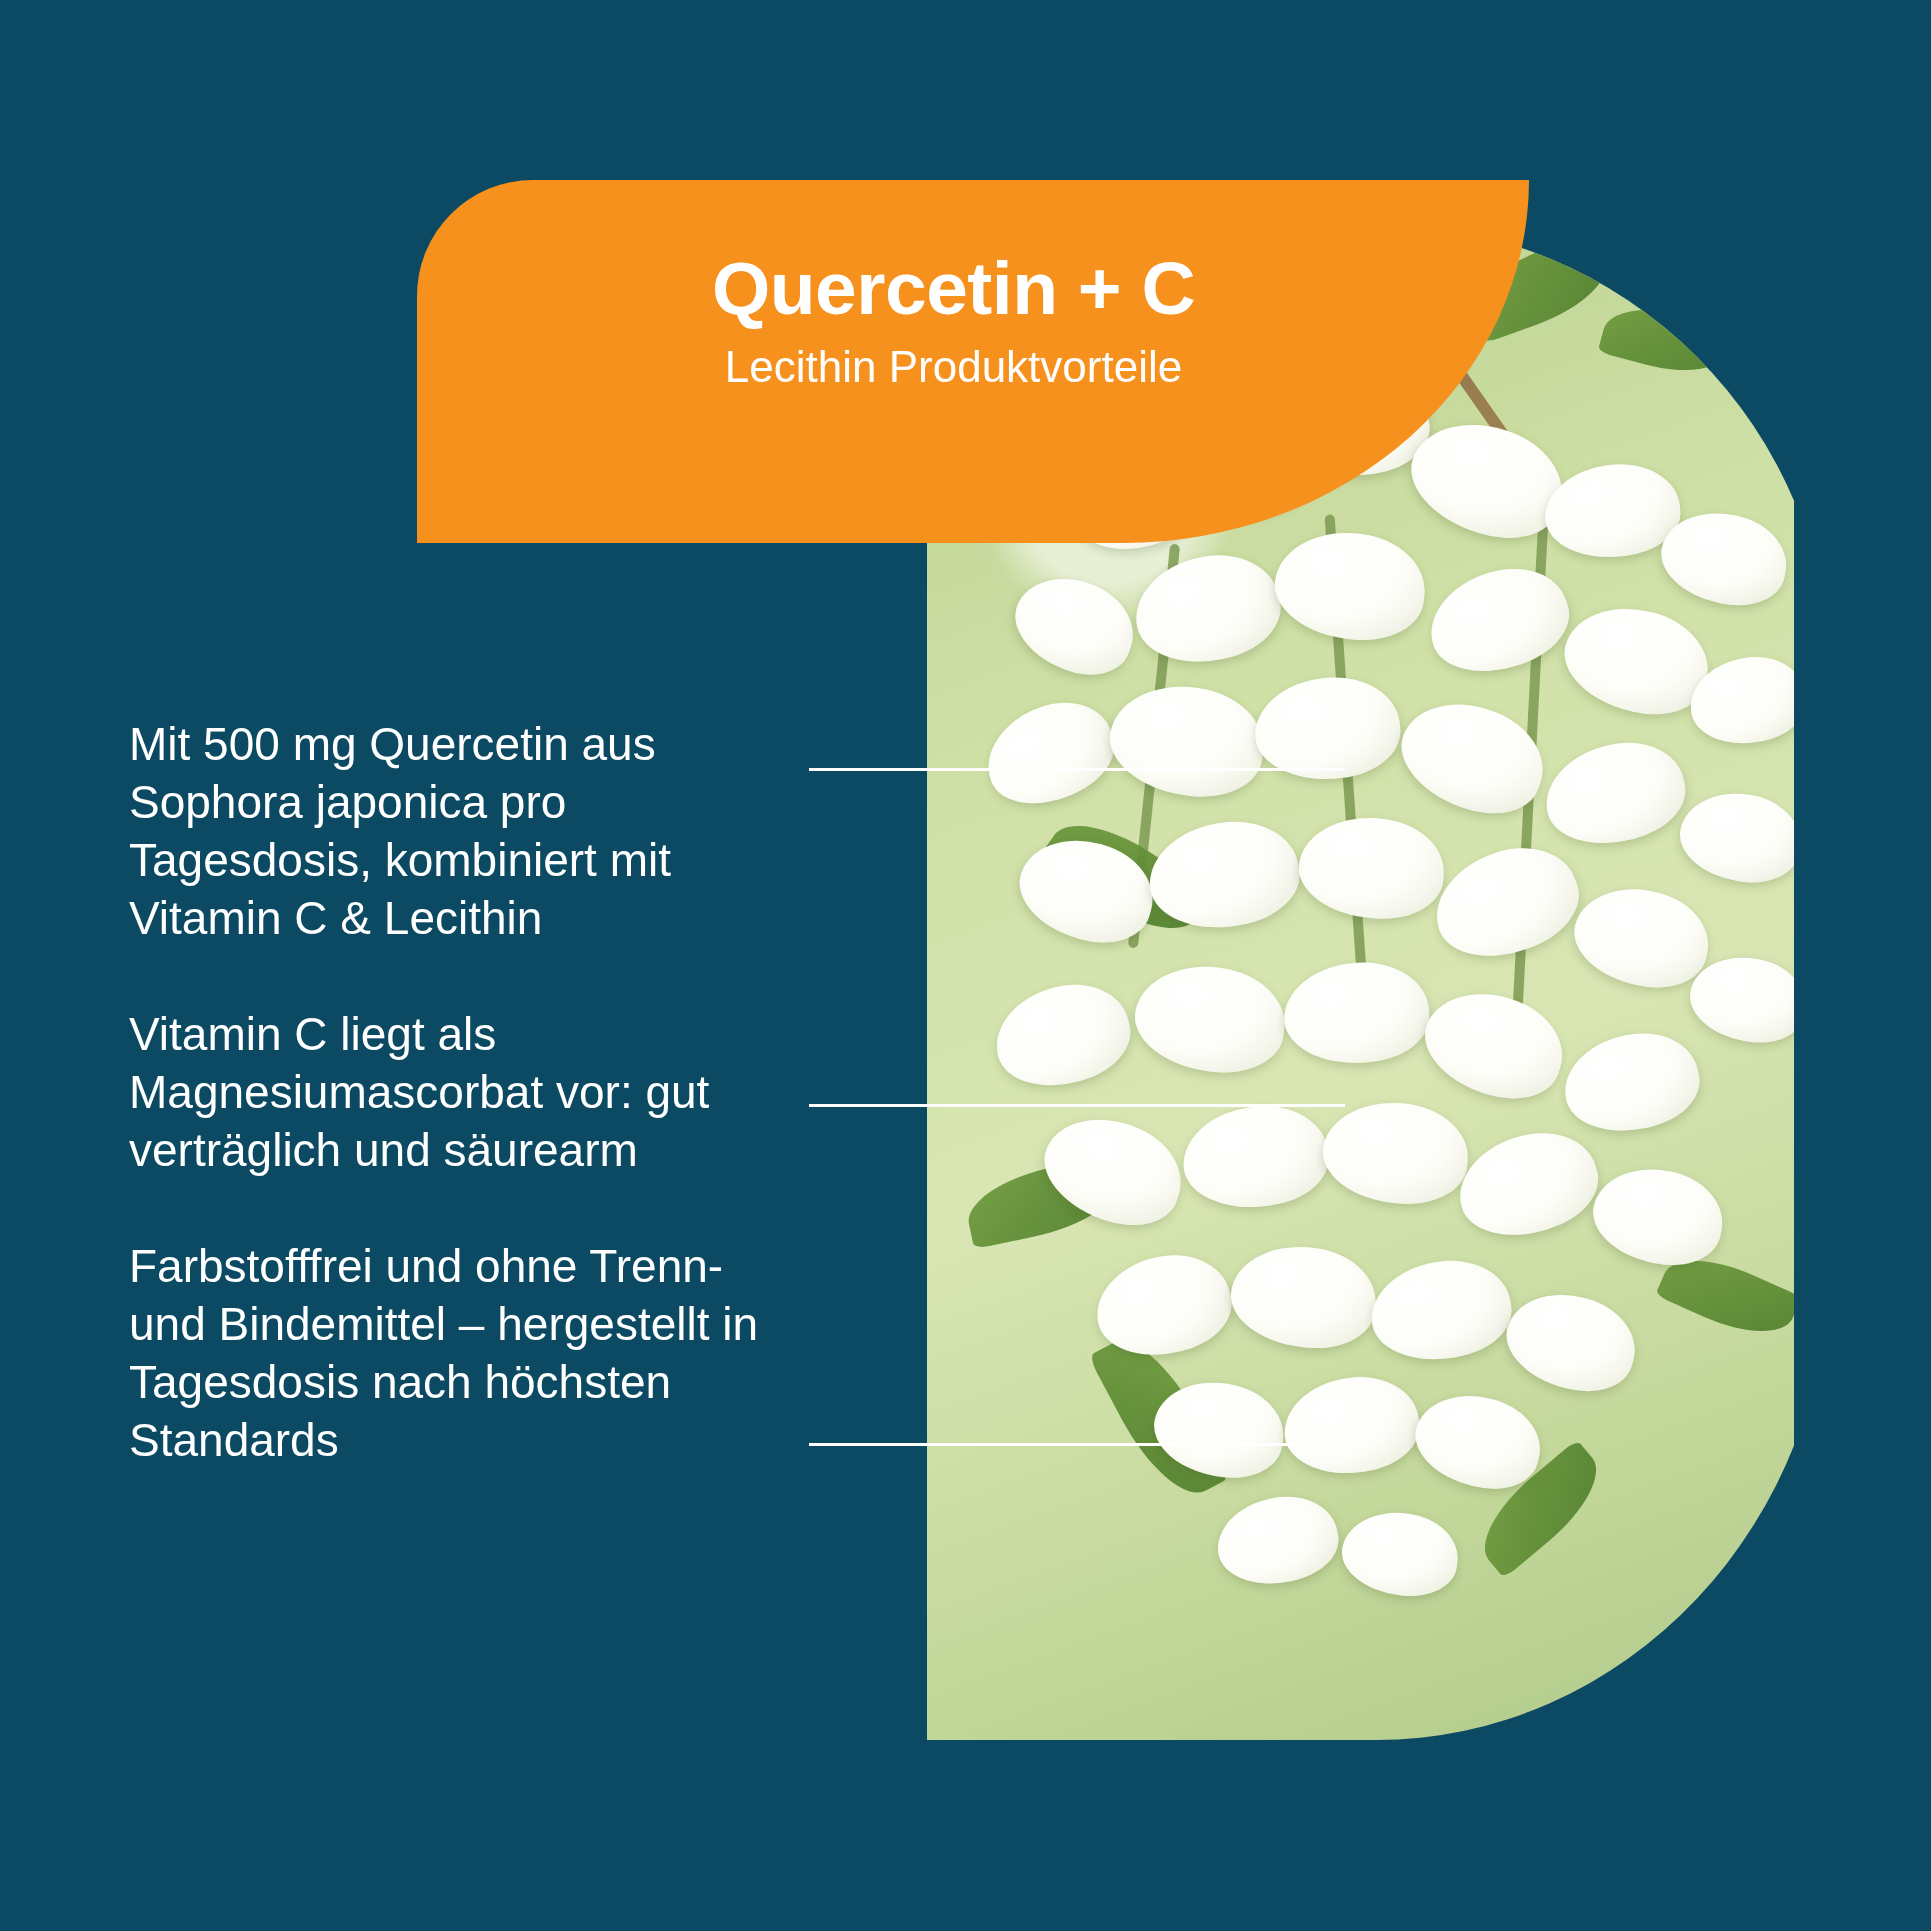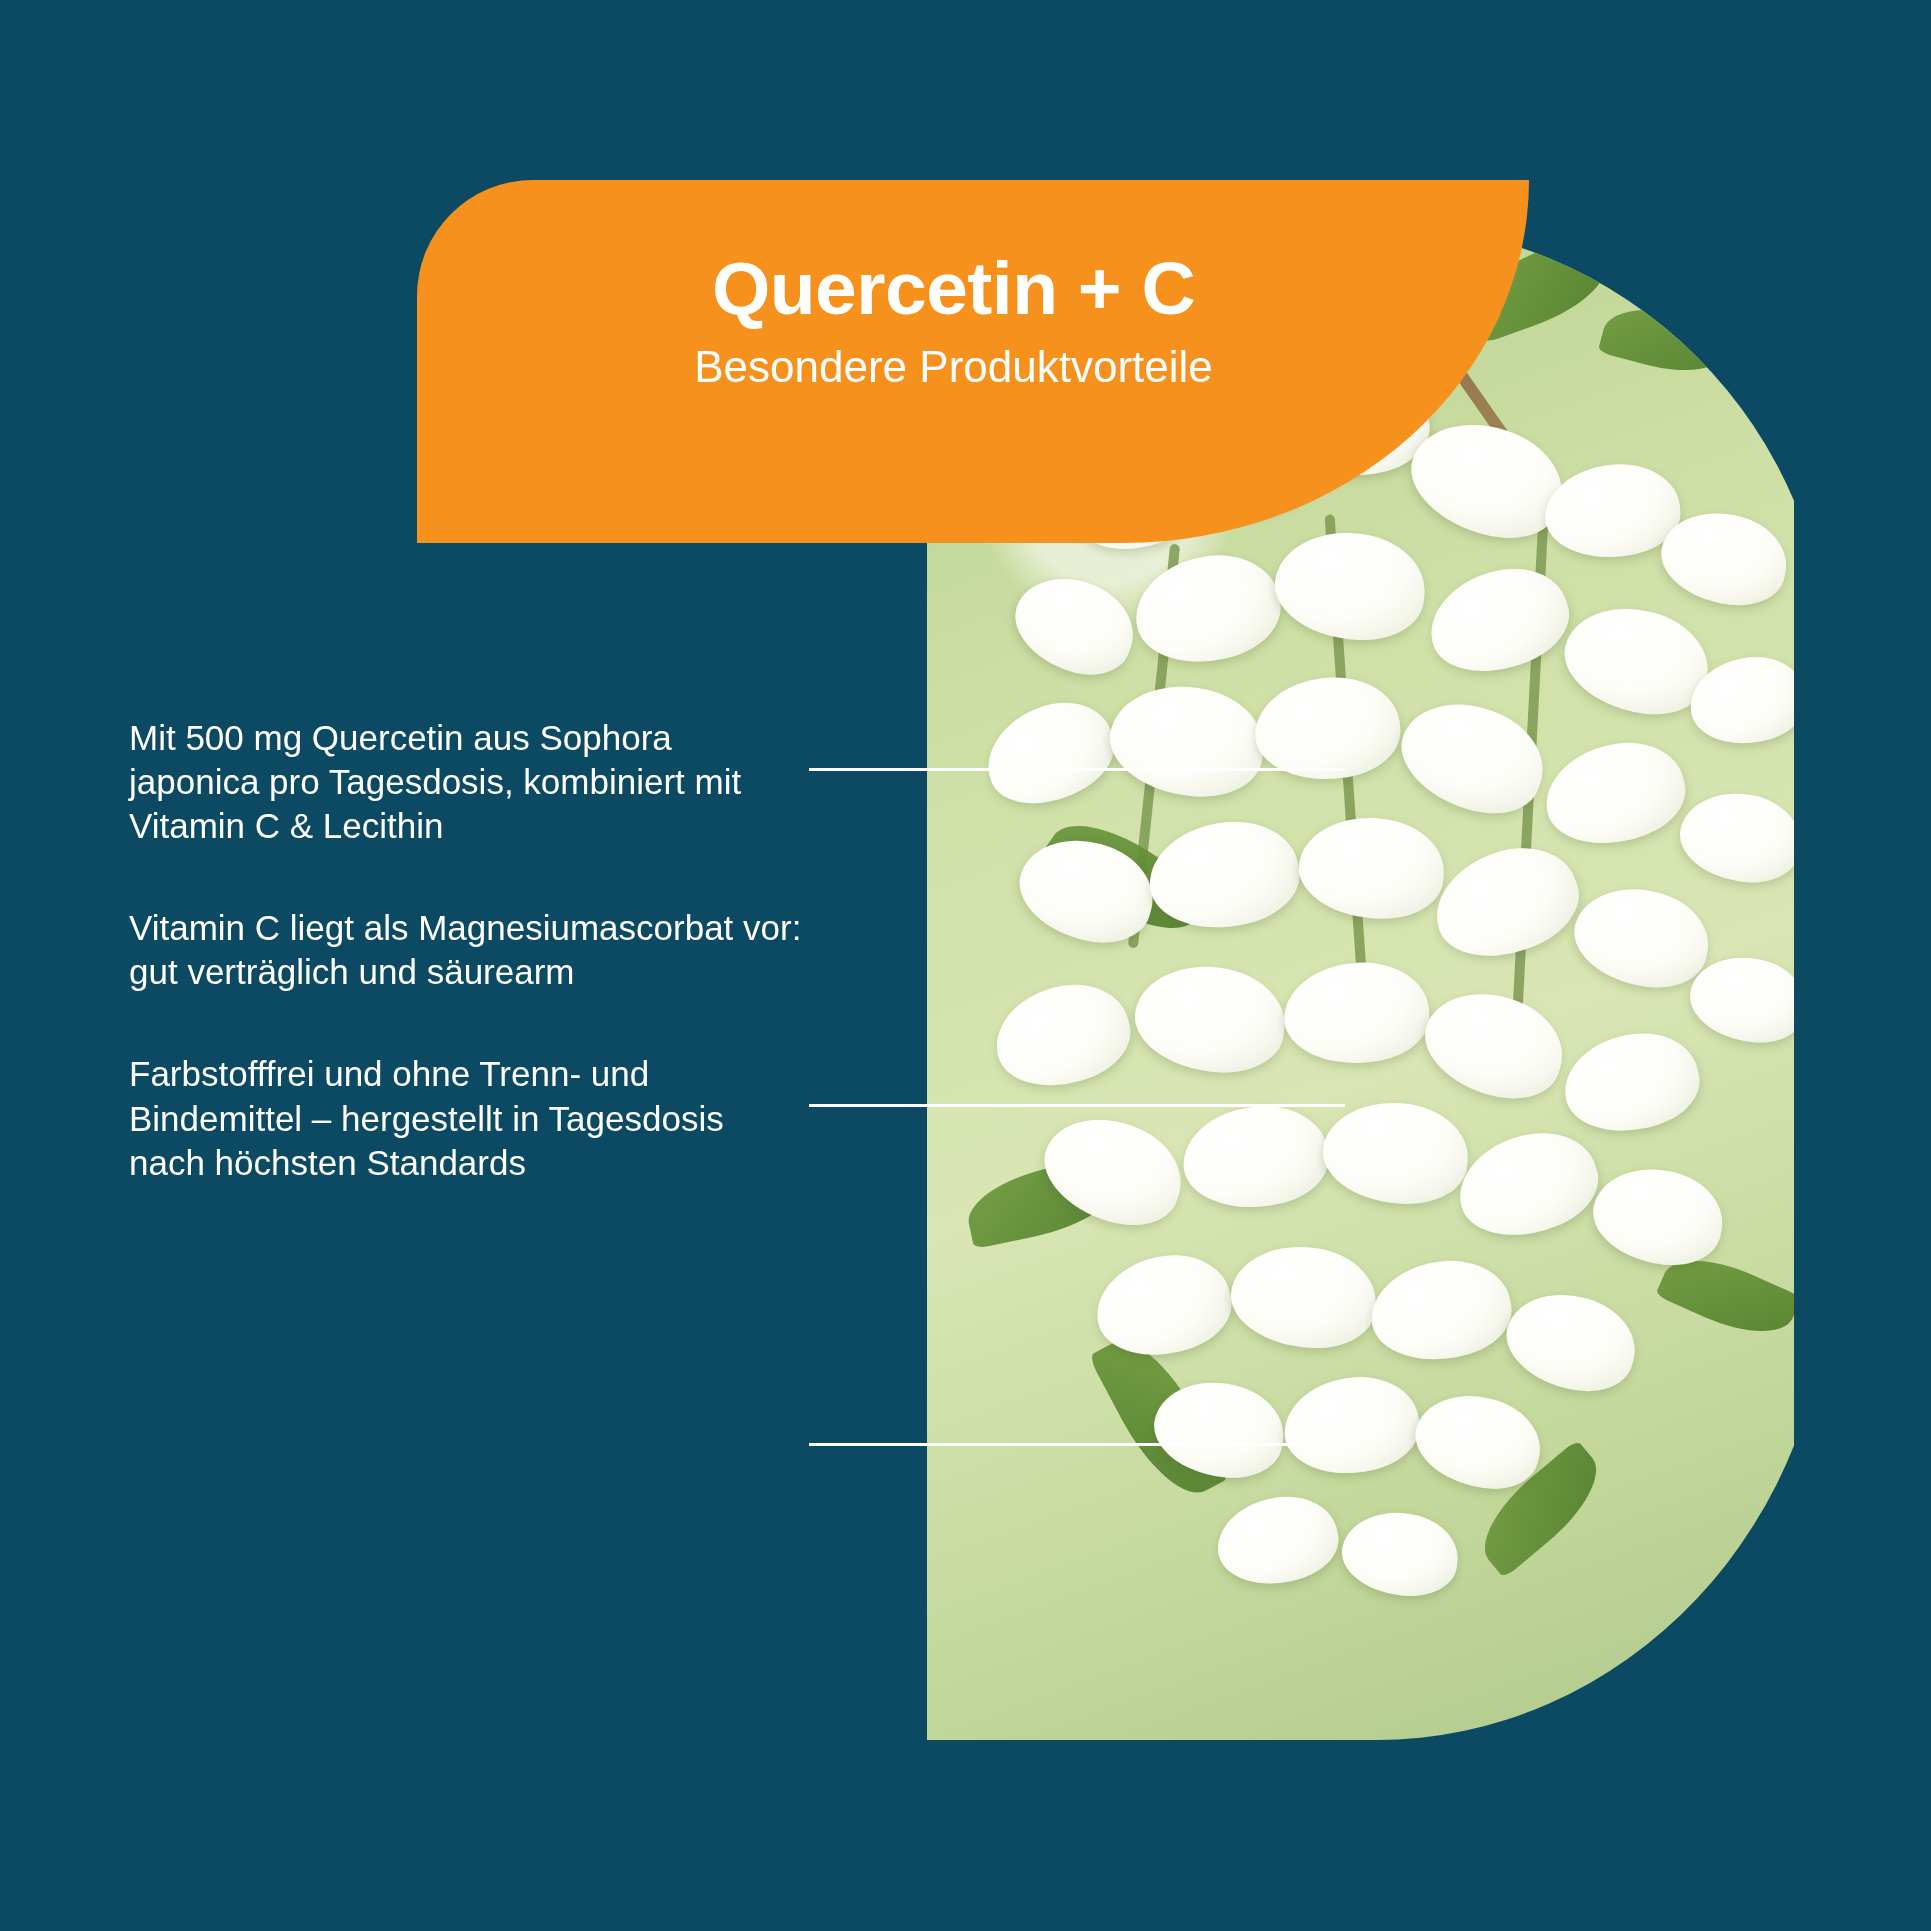--- a/index.html
+++ b/index.html
@@ -105,21 +105,21 @@
   
   .bullets {
     position: absolute;
     left: 129px;
     top: 716px;
     width: 676px;
     z-index: 4;
   }
   .bullet {
     color: #ffffff;
-    font-size: 35px;
+    font-size: 46px;
     line-height: 1.26;
     font-weight: 400;
   }
   .bullet + .bullet { margin-top: 58px; }
 
   
   .line {
     position: absolute;
     height: 2.9px;
     background: #ffffff;
@@ -199,21 +199,21 @@
       <div class="blossom" style="left:357px; top:1154px; width:135px; height:95px; transform:rotate(-8deg);"></div>
       <div class="blossom" style="left:488px; top:1173px; width:126px; height:89px; transform:rotate(14deg);"></div>
 
       <div class="blossom" style="left:290px; top:1274px; width:121px; height:85px; transform:rotate(-11deg);"></div>
       <div class="blossom" style="left:415px; top:1289px; width:116px; height:82px; transform:rotate(7deg);"></div>
     </div>
   </div>
 
   <div class="badge">
     <h1 class="badge-title">Quercetin + C</h1>
-    <p class="badge-subtitle">Besondere Produktvorteile</p>
+    <p class="badge-subtitle">Lecithin Produktvorteile</p>
   </div>
 
   <div class="line" style="left:809px; top:768px; width:536px;"></div>
   <div class="line" style="left:809px; top:1104px; width:536px;"></div>
   <div class="line" style="left:809px; top:1443px; width:536px;"></div>
 
   <div class="bullets">
     <div class="bullet">Mit 500 mg Quercetin aus Sophora japonica pro Tagesdosis, kombiniert mit Vitamin C &amp; Lecithin</div>
     <div class="bullet">Vitamin C liegt als Magnesiumascorbat vor: gut verträglich und säurearm</div>
     <div class="bullet">Farbstofffrei und ohne Trenn- und Bindemittel – hergestellt in Tagesdosis nach höchsten Standards</div>

